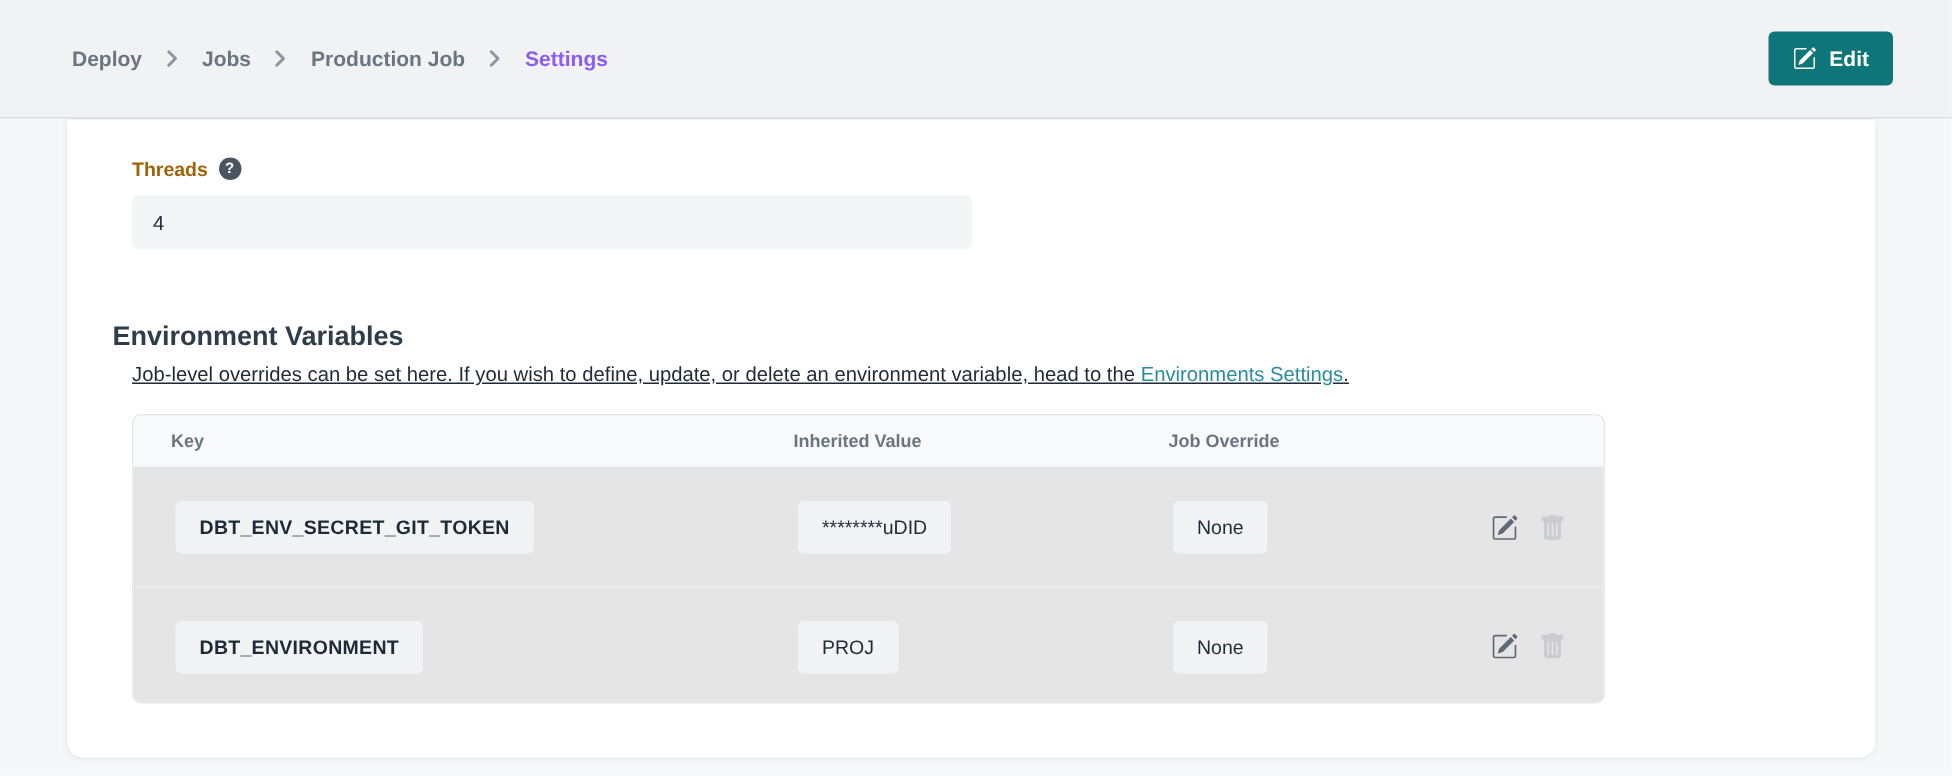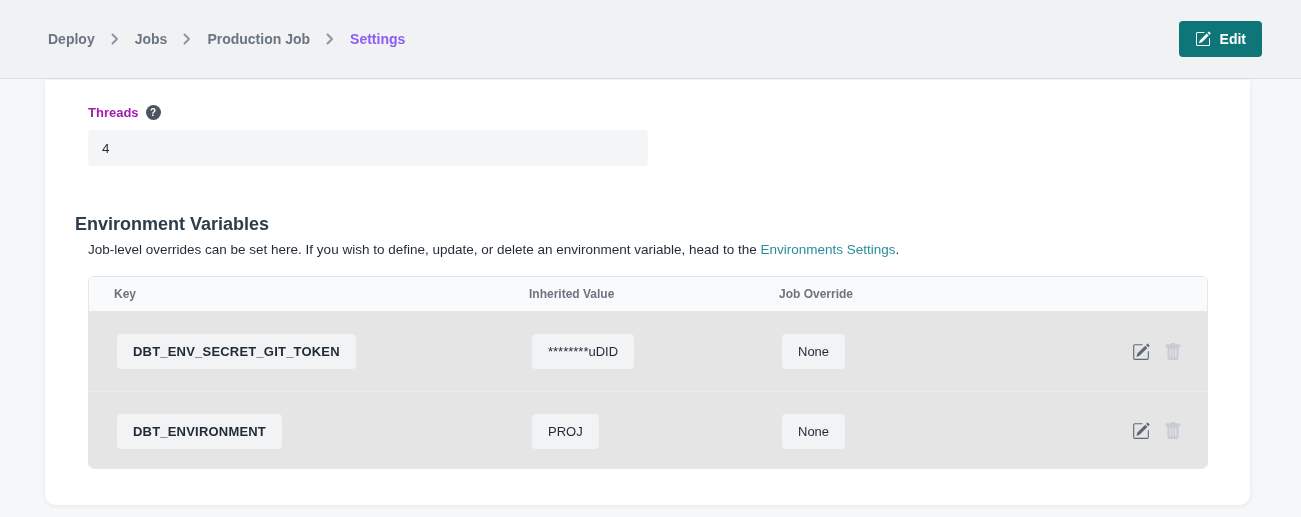--- a/index.html
+++ b/index.html
@@ -45,21 +45,21 @@
     width: 1205px; height: 425px;
     background: #ffffff;
     border-radius: 0 0 10px 10px;
     box-shadow: 0 1px 4px rgba(30,40,50,0.08);
   }
 
   .field-label-row {
     position: absolute; left: 43px; top: 25px;
     display: flex; align-items: center; gap: 7px;
   }
-  .field-label { font-size: 13px; font-weight: 700; color: #a21caf; }
+  .field-label { font-size: 13px; font-weight: 700; color: #a16207; }
   .help-icon {
     width: 15px; height: 15px; border-radius: 50%;
     background: #4a5561; color: #ffffff;
     font-size: 10px; font-weight: 700;
     display: inline-flex; align-items: center; justify-content: center;
     cursor: default;
   }
   .threads-input {
     position: absolute; left: 43px; top: 50px;
     width: 560px; height: 36px;
@@ -70,27 +70,28 @@
   }
 
   .section-title {
     position: absolute; left: 30px; top: 134px;
     font-size: 18px; font-weight: 700; color: #2e3d49;
   }
   .section-desc {
     position: absolute; left: 43px; top: 162px;
     font-size: 13.5px; color: #1f2a37;
     white-space: nowrap;
+    text-decoration: underline;
   }
   .section-desc a { color: #2a8c9c; text-decoration: none; cursor: pointer; }
 
   
   .env-table {
     position: absolute; left: 43px; top: 196px;
-    width: 1120px; height: 193px;
+    width: 982px; height: 193px;
     border: 1px solid #e4e6e9; border-radius: 6px;
     background: #ffffff;
     overflow: hidden;
   }
   .t-header {
     display: flex; align-items: center;
     height: 35px;
     background: #f9fafb;
     border-bottom: 1px solid #e4e6e9;
   }

